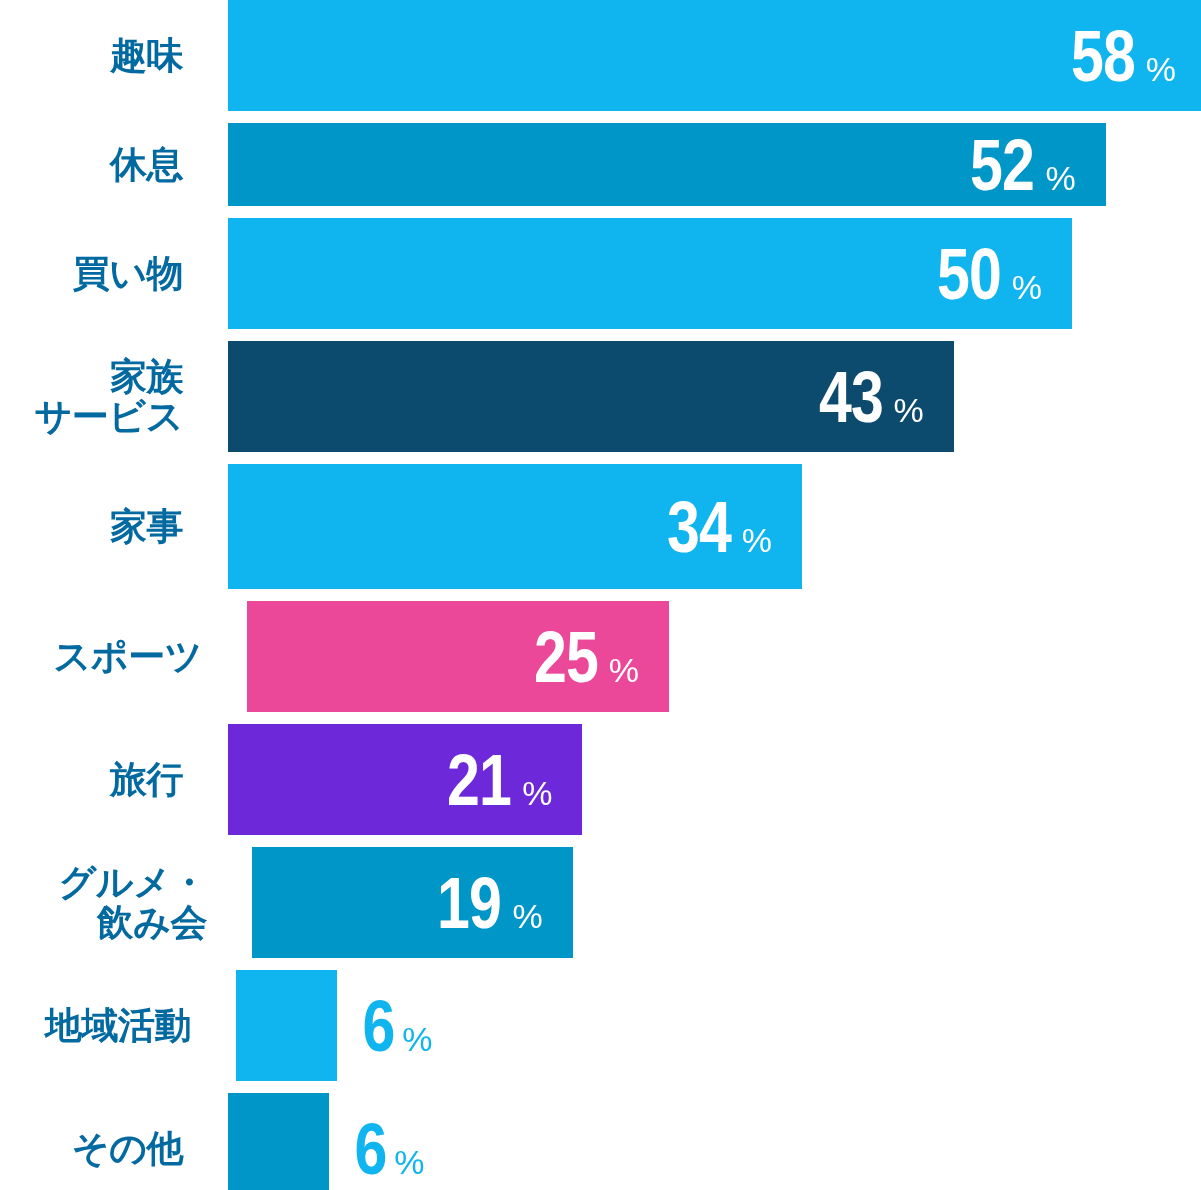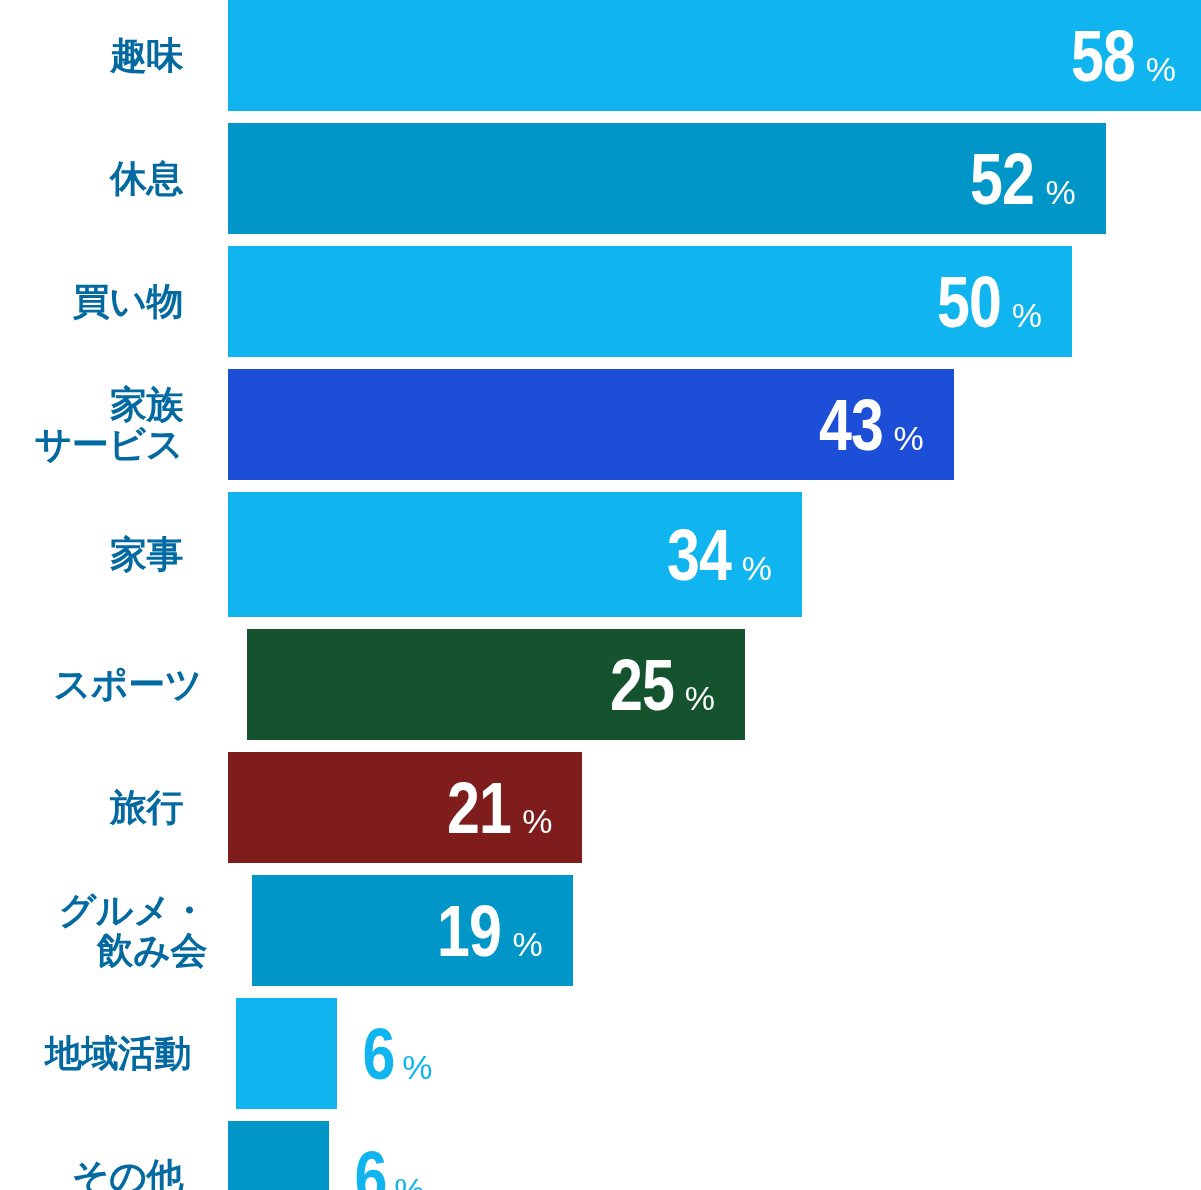--- a/index.html
+++ b/index.html
@@ -128,21 +128,21 @@
         <div class="cat-label" style="flex-basis: 223px; width: 223px;">趣味</div>
         <div class="bar-area">
           <div class="bar" style="width: 978px; background: rgb(16, 180, 238);">
             <div class="value-block value-inside">
               <span class="value-num">58</span>
               <span class="value-pct">%</span>
             </div>
           </div>
         </div>
       </div>
-      <div class="bar-row" style="height: 111px; margin-bottom: 12px;">
+      <div class="bar-row" style="height: 83px; margin-bottom: 12px;">
         <div class="cat-label" style="flex-basis: 223px; width: 223px;">休息</div>
         <div class="bar-area">
           <div class="bar" style="width: 877.76px; background: rgb(0, 150, 200);">
             <div class="value-block value-inside">
               <span class="value-num">52</span>
               <span class="value-pct">%</span>
             </div>
           </div>
         </div>
       </div>
@@ -154,21 +154,21 @@
               <span class="value-num">50</span>
               <span class="value-pct">%</span>
             </div>
           </div>
         </div>
       </div>
       <div class="bar-row" style="height: 111px; margin-bottom: 12px;">
         <div class="cat-label" style="flex-basis: 223px; width: 223px;">家族
 サービス</div>
         <div class="bar-area">
-          <div class="bar" style="width: 725.84px; background: #1d4ed8;">
+          <div class="bar" style="width: 725.84px; background: #0c4a6e;">
             <div class="value-block value-inside">
               <span class="value-num">43</span>
               <span class="value-pct">%</span>
             </div>
           </div>
         </div>
       </div>
       <div class="bar-row" style="height: 125px; margin-bottom: 12px;">
         <div class="cat-label" style="flex-basis: 223px; width: 223px;">家事</div>
         <div class="bar-area">
@@ -176,32 +176,32 @@
             <div class="value-block value-inside">
               <span class="value-num">34</span>
               <span class="value-pct">%</span>
             </div>
           </div>
         </div>
       </div>
       <div class="bar-row" style="height: 111px; margin-bottom: 12px; padding-left: 19px;">
         <div class="cat-label" style="flex-basis: 223px; width: 223px;">スポーツ</div>
         <div class="bar-area">
-          <div class="bar" style="width: 498px; background: #14532d; text-align: right;">
+          <div class="bar" style="width: 422px; background: #ec4899; text-align: right;">
             <div class="value-block value-inside">
               <span class="value-num">25</span>
               <span class="value-pct">%</span>
             </div>
           </div>
         </div>
       </div>
       <div class="bar-row" style="height: 111px; margin-bottom: 12px;">
         <div class="cat-label" style="flex-basis: 223px; width: 223px;">旅行</div>
         <div class="bar-area">
-          <div class="bar" style="width: 354.48px; background: #7f1d1d;">
+          <div class="bar" style="width: 354.48px; background: #6d28d9;">
             <div class="value-block value-inside">
               <span class="value-num">21</span>
               <span class="value-pct">%</span>
             </div>
           </div>
         </div>
       </div>
       <div class="bar-row" style="height: 111px; margin-bottom: 12px; padding-left: 24px;">
         <div class="cat-label" style="flex-basis: 223px; width: 223px;">グルメ・
 飲み会</div>

